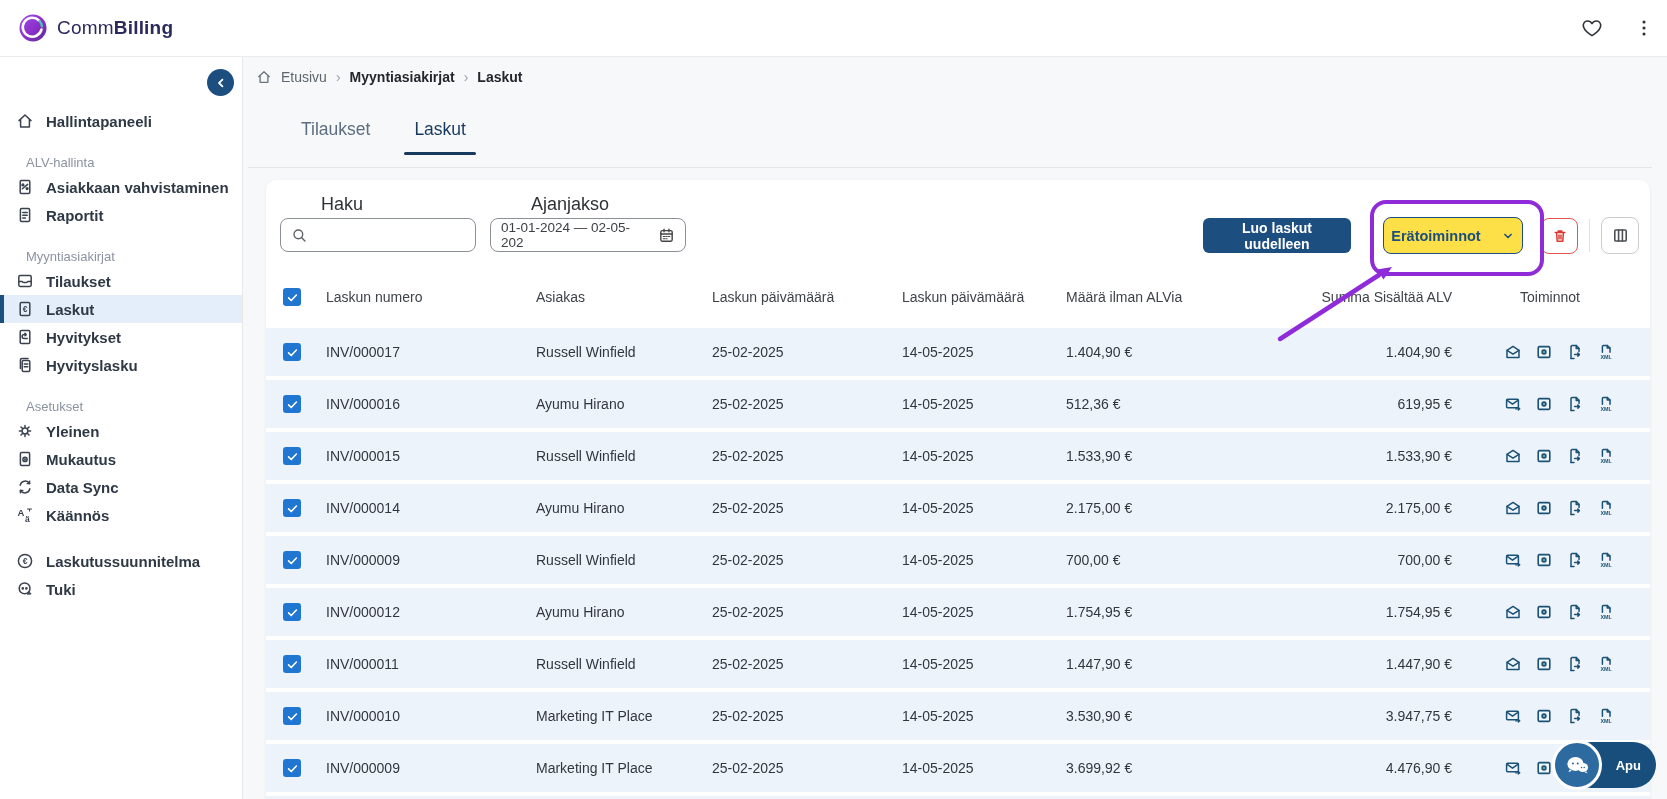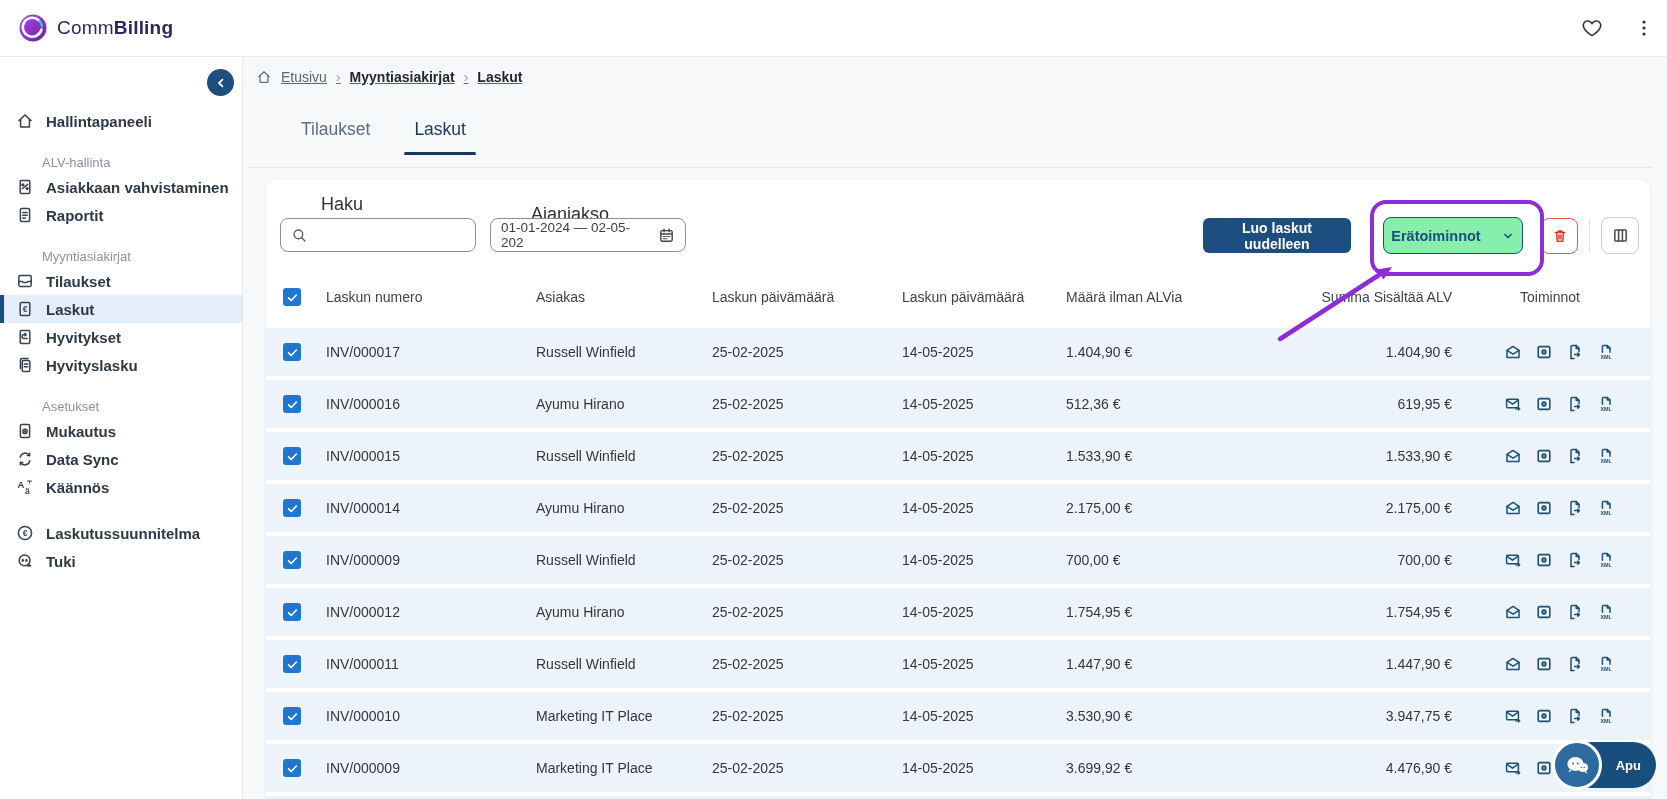--- a/index.html
+++ b/index.html
@@ -17,49 +17,49 @@
   
   .sidebar{position:absolute;top:57px;left:0;bottom:0;width:242px;background:#fff;border-right:1px solid #e8e8e8;z-index:5;}
   .collapse-btn{position:absolute;top:12px;right:8px;width:27px;height:27px;border-radius:50%;background:#1c4e80;border:none;color:#fff;display:flex;align-items:center;justify-content:center;cursor:pointer;padding:0;}
   .collapse-btn svg{width:16px;height:16px;}
   .sidebar nav{padding-top:50px;}
   .nav-item{display:flex;align-items:center;gap:12px;height:28px;padding-left:16px;font-size:15px;font-weight:600;color:#2e3945;position:relative;cursor:pointer;}
   .nav-icon{width:18px;height:18px;flex:none;color:#39424e;}
   .nav-icon svg{width:18px;height:18px;}
   .nav-item.active{background:#e3eefa;}
   .nav-item.active::before{content:"";position:absolute;left:0;top:0;bottom:0;width:4px;background:#1c4e80;}
-  .nav-section{margin-top:16px;height:22px;display:flex;align-items:center;padding-left:42px;font-size:13px;color:#8a93a0;}
+  .nav-section{margin-top:16px;height:22px;display:flex;align-items:center;padding-left:26px;font-size:13px;color:#8a93a0;}
   .nav-spacer{height:18px;}
   
   .main{position:absolute;left:242px;top:57px;right:0;bottom:0;background:#f7f8f9;}
-  .breadcrumb{position:absolute;left:14px;top:12px;display:flex;align-items:center;gap:9px;font-size:14px;color:#5d6670;z-index:2;text-decoration:underline;}
+  .breadcrumb{position:absolute;left:14px;top:12px;display:flex;align-items:center;gap:9px;font-size:14px;color:#5d6670;z-index:2;}
   .breadcrumb .home-ic{color:#6b7480;}
   .breadcrumb .home-ic svg{width:16px;height:16px;}
   .crumb{cursor:pointer;}
   .crumb-sep{color:#9aa2ab;font-size:14px;}
   .crumb.bold{color:#23262c;font-weight:bold;}
   .tabs{position:absolute;left:53px;top:62px;display:flex;gap:32px;z-index:2;}
   .tab{font-size:17.5px;color:#5e6e80;padding:0 6px 15px;position:relative;cursor:pointer;}
   .tab.active{color:#17395d;}
   .tab.active::after{content:"";position:absolute;left:-4px;right:-4px;bottom:0;height:3px;background:#17395d;border-radius:2px;}
   .tabstrip{position:absolute;left:6px;right:15px;top:110px;height:1px;background:#e4e5e7;}
   .card{position:absolute;left:24px;top:123px;width:1384px;bottom:0;background:#fff;border-radius:10px 10px 0 0;box-shadow:0 1px 4px rgba(0,0,0,.06);overflow:hidden;}
   
   .fld-label{position:absolute;font-size:18px;color:#2f3338;margin-left:41px;}
   .haku-label{left:14px;top:14px;}
-  .ajan-label{left:224px;top:24px;}
+  .ajan-label{left:224px;top:14px;}
   .search-box{position:absolute;left:14px;top:38px;width:196px;height:34px;border:1px solid #8b9097;border-radius:8px;background:#fff;display:flex;align-items:center;padding:0 10px;gap:6px;box-sizing:border-box;}
   .search-box svg{width:17px;height:17px;color:#5f6368;flex:none;}
   .search-box input{border:none;outline:none;flex:1;font:inherit;font-size:14px;min-width:0;background:transparent;}
   .date-box{position:absolute;left:224px;top:38px;width:196px;height:34px;border:1px solid #8b9097;border-radius:8px;display:flex;align-items:center;padding:0 10px;gap:8px;font-size:13.5px;color:#3c4043;cursor:pointer;box-sizing:border-box;background:#fff;}
   .date-box .cal{color:#444;margin-left:auto;}
   .date-box svg{width:17px;height:17px;}
   
   .btn-luo{position:absolute;left:937px;top:38px;width:148px;height:35px;background:#1c4e80;color:#fff;border:none;border-radius:6px;font-size:14px;font-weight:bold;cursor:pointer;font-family:inherit;}
-  .btn-era{position:absolute;left:1117px;top:37px;width:140px;height:37px;background:#86efac;border:1.6px solid #1c4e80;border-radius:8px;color:#1c4e80;font-size:14.5px;font-weight:bold;display:flex;align-items:center;justify-content:center;gap:20px;cursor:pointer;font-family:inherit;box-sizing:border-box;}
+  .btn-era{position:absolute;left:1117px;top:37px;width:140px;height:37px;background:#fde047;border:1.6px solid #1c4e80;border-radius:8px;color:#1c4e80;font-size:14.5px;font-weight:bold;display:flex;align-items:center;justify-content:center;gap:20px;cursor:pointer;font-family:inherit;box-sizing:border-box;}
   .btn-era svg{width:14px;height:14px;}
   .purple-box{position:absolute;left:1104px;top:20px;width:166px;height:68px;border:4px solid #8f2bd9;border-radius:16px;pointer-events:none;z-index:6;}
   .btn-trash{position:absolute;left:1275px;top:38px;width:37px;height:36px;border:1.5px solid #e2574c;border-radius:8px;background:#fff;color:#d93a30;display:flex;align-items:center;justify-content:center;cursor:pointer;box-sizing:border-box;}
   .btn-trash svg{width:18px;height:18px;}
   .vdiv{position:absolute;left:1323px;top:39px;width:1px;height:33px;background:#e1e1e1;}
   .btn-cols{position:absolute;left:1335px;top:37px;width:38px;height:37px;border:1.5px solid #ccc;border-radius:8px;background:#fff;color:#4b4f54;display:flex;align-items:center;justify-content:center;cursor:pointer;box-sizing:border-box;}
   .btn-cols svg{width:19px;height:19px;}
   
   .thead{position:absolute;left:0;top:100px;width:100%;height:34px;display:flex;align-items:center;font-size:14px;color:#3e434a;font-weight:500;}
   .rows{position:absolute;left:0;top:148px;width:100%;}
@@ -212,20 +212,29 @@
               <path d="M8.2 8h3.6M8.2 10.8h3.6"></path>
             </svg>
           </span>
     <span class="nav-label">Hyvityslasku</span>
   </div>
 
   <div class="nav-section">
           <span>Asetukset</span>
         </div>
 
+  <div class="nav-item">
+    <span class="nav-icon">
+            <svg viewBox="0 0 18 18" fill="none" stroke="currentColor" stroke-width="1.5" stroke-linecap="round" stroke-linejoin="round">
+              <circle cx="9" cy="9" r="2.9"></circle>
+              <path d="M9 3.4v1.8M9 12.8v1.8M3.4 9h1.8M12.8 9h1.8M5 5l1.3 1.3M11.7 11.7 13 13M13 5l-1.3 1.3M6.3 11.7 5 13"></path>
+            </svg>
+          </span>
+    <span class="nav-label">Yleinen</span>
+  </div>
 
   <div class="nav-item">
     <span class="nav-icon">
             <svg viewBox="0 0 18 18" fill="none" stroke="currentColor" stroke-width="1.5" stroke-linecap="round" stroke-linejoin="round">
               <rect x="4.4" y="2.6" width="9.2" height="12.8" rx="1.2"></rect>
               <circle cx="9" cy="9.4" r="2.1"></circle>
               <circle cx="9" cy="9.4" r=".5"></circle>
             </svg>
           </span>
     <span class="nav-label">Mukautus</span>

